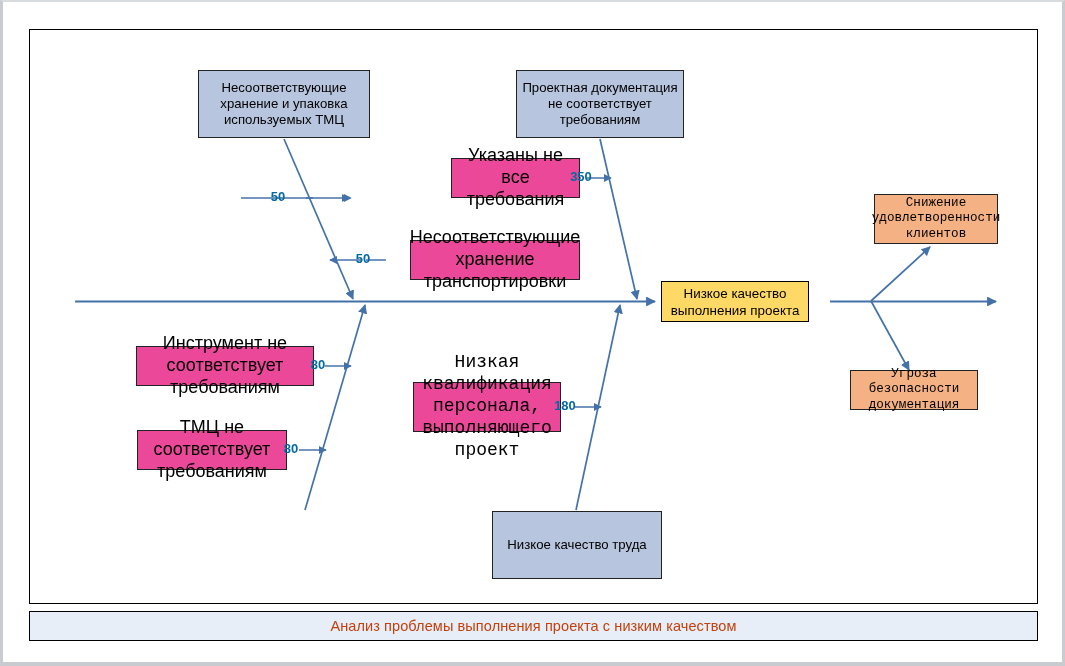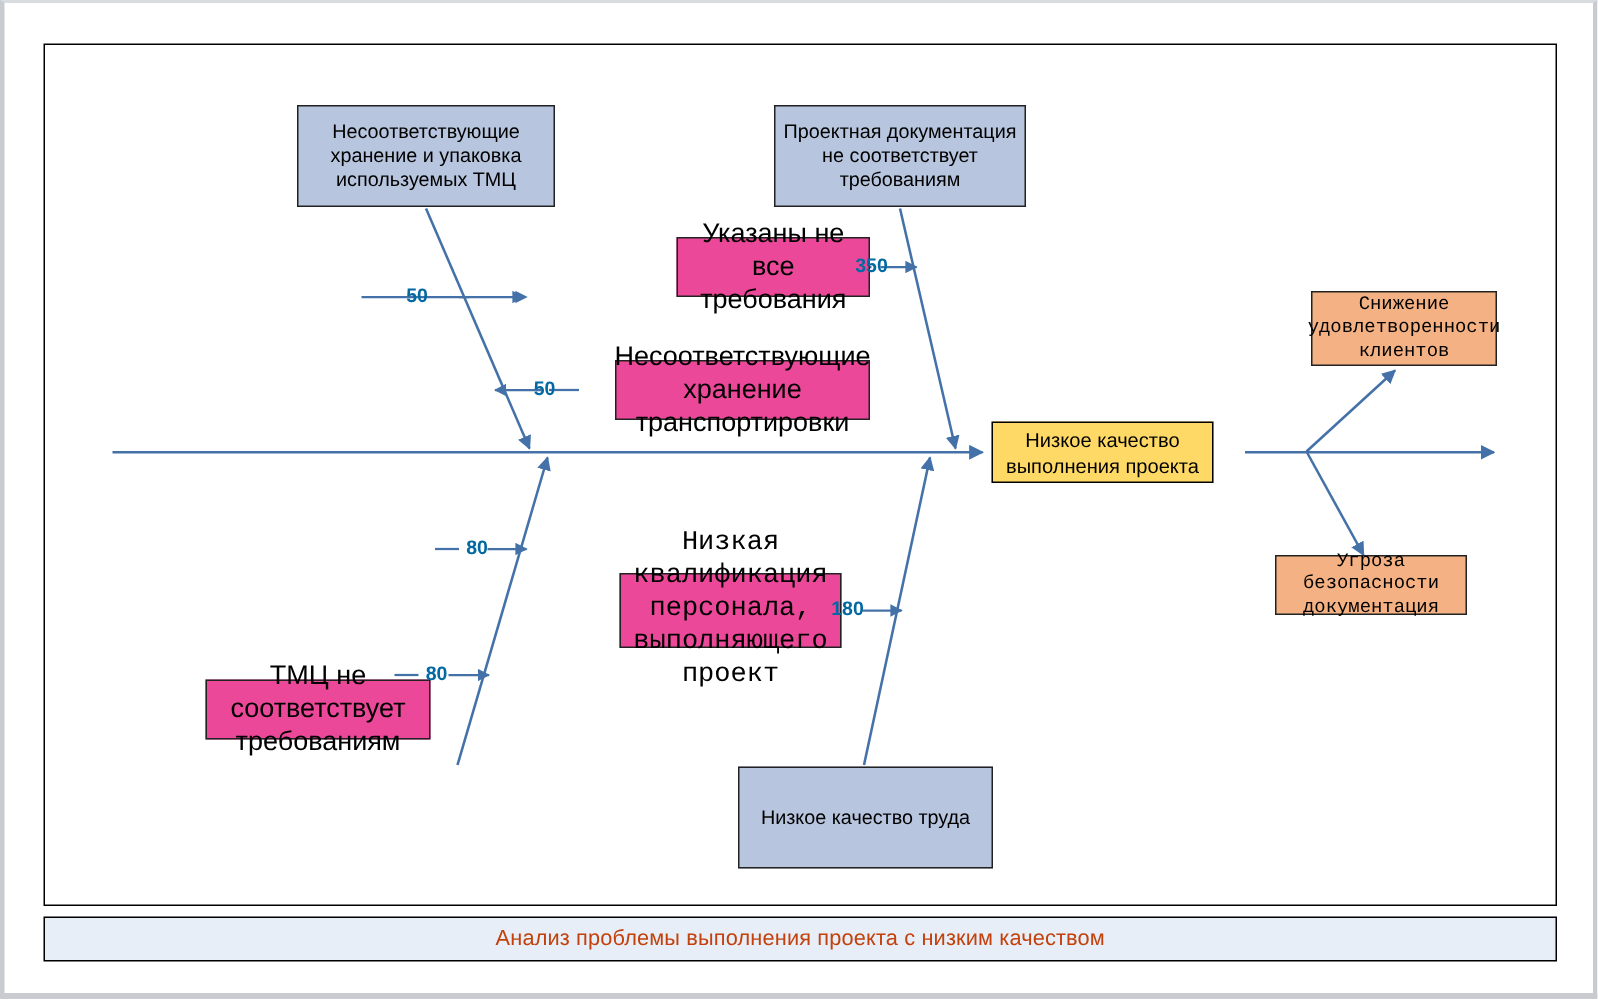--- a/index.html
+++ b/index.html
@@ -196,22 +196,25 @@
 
 
   <div class="node cause-minor" style="left:424px; top:156px; width:129px; height:40px;">
     <span>Указаны не все требования</span>
   </div>
 
   <div class="node cause-minor" style="left:383px; top:238px; width:170px; height:40px;">
     <span>Несоответствующие хранение транспортировки</span>
   </div>
 
-
-  <div class="node cause-minor" style="left:110px; top:451px; width:150px; height:40px;">
+  <div class="node cause-minor" style="left:109px; top:344px; width:178px; height:40px;">
+    <span>Инструмент не соответствует требованиям</span>
+  </div>
+
+  <div class="node cause-minor" style="left:110px; top:428px; width:150px; height:40px;">
     <span>ТМЦ не соответствует требованиям</span>
   </div>
 
   <div class="node cause-minor" style="left:386px; top:380px; width:148px; height:50px;font-family:Liberation Mono, monospace;">
     <span>Низкая квалификация персонала, выполняющего проект</span>
   </div>
 
   <div class="node effect-main" style="left:658px; top:279px; width:148px; height:41px;align-items:flex-end;">
     <span>Низкое качество выполнения проекта</span>
   </div>

